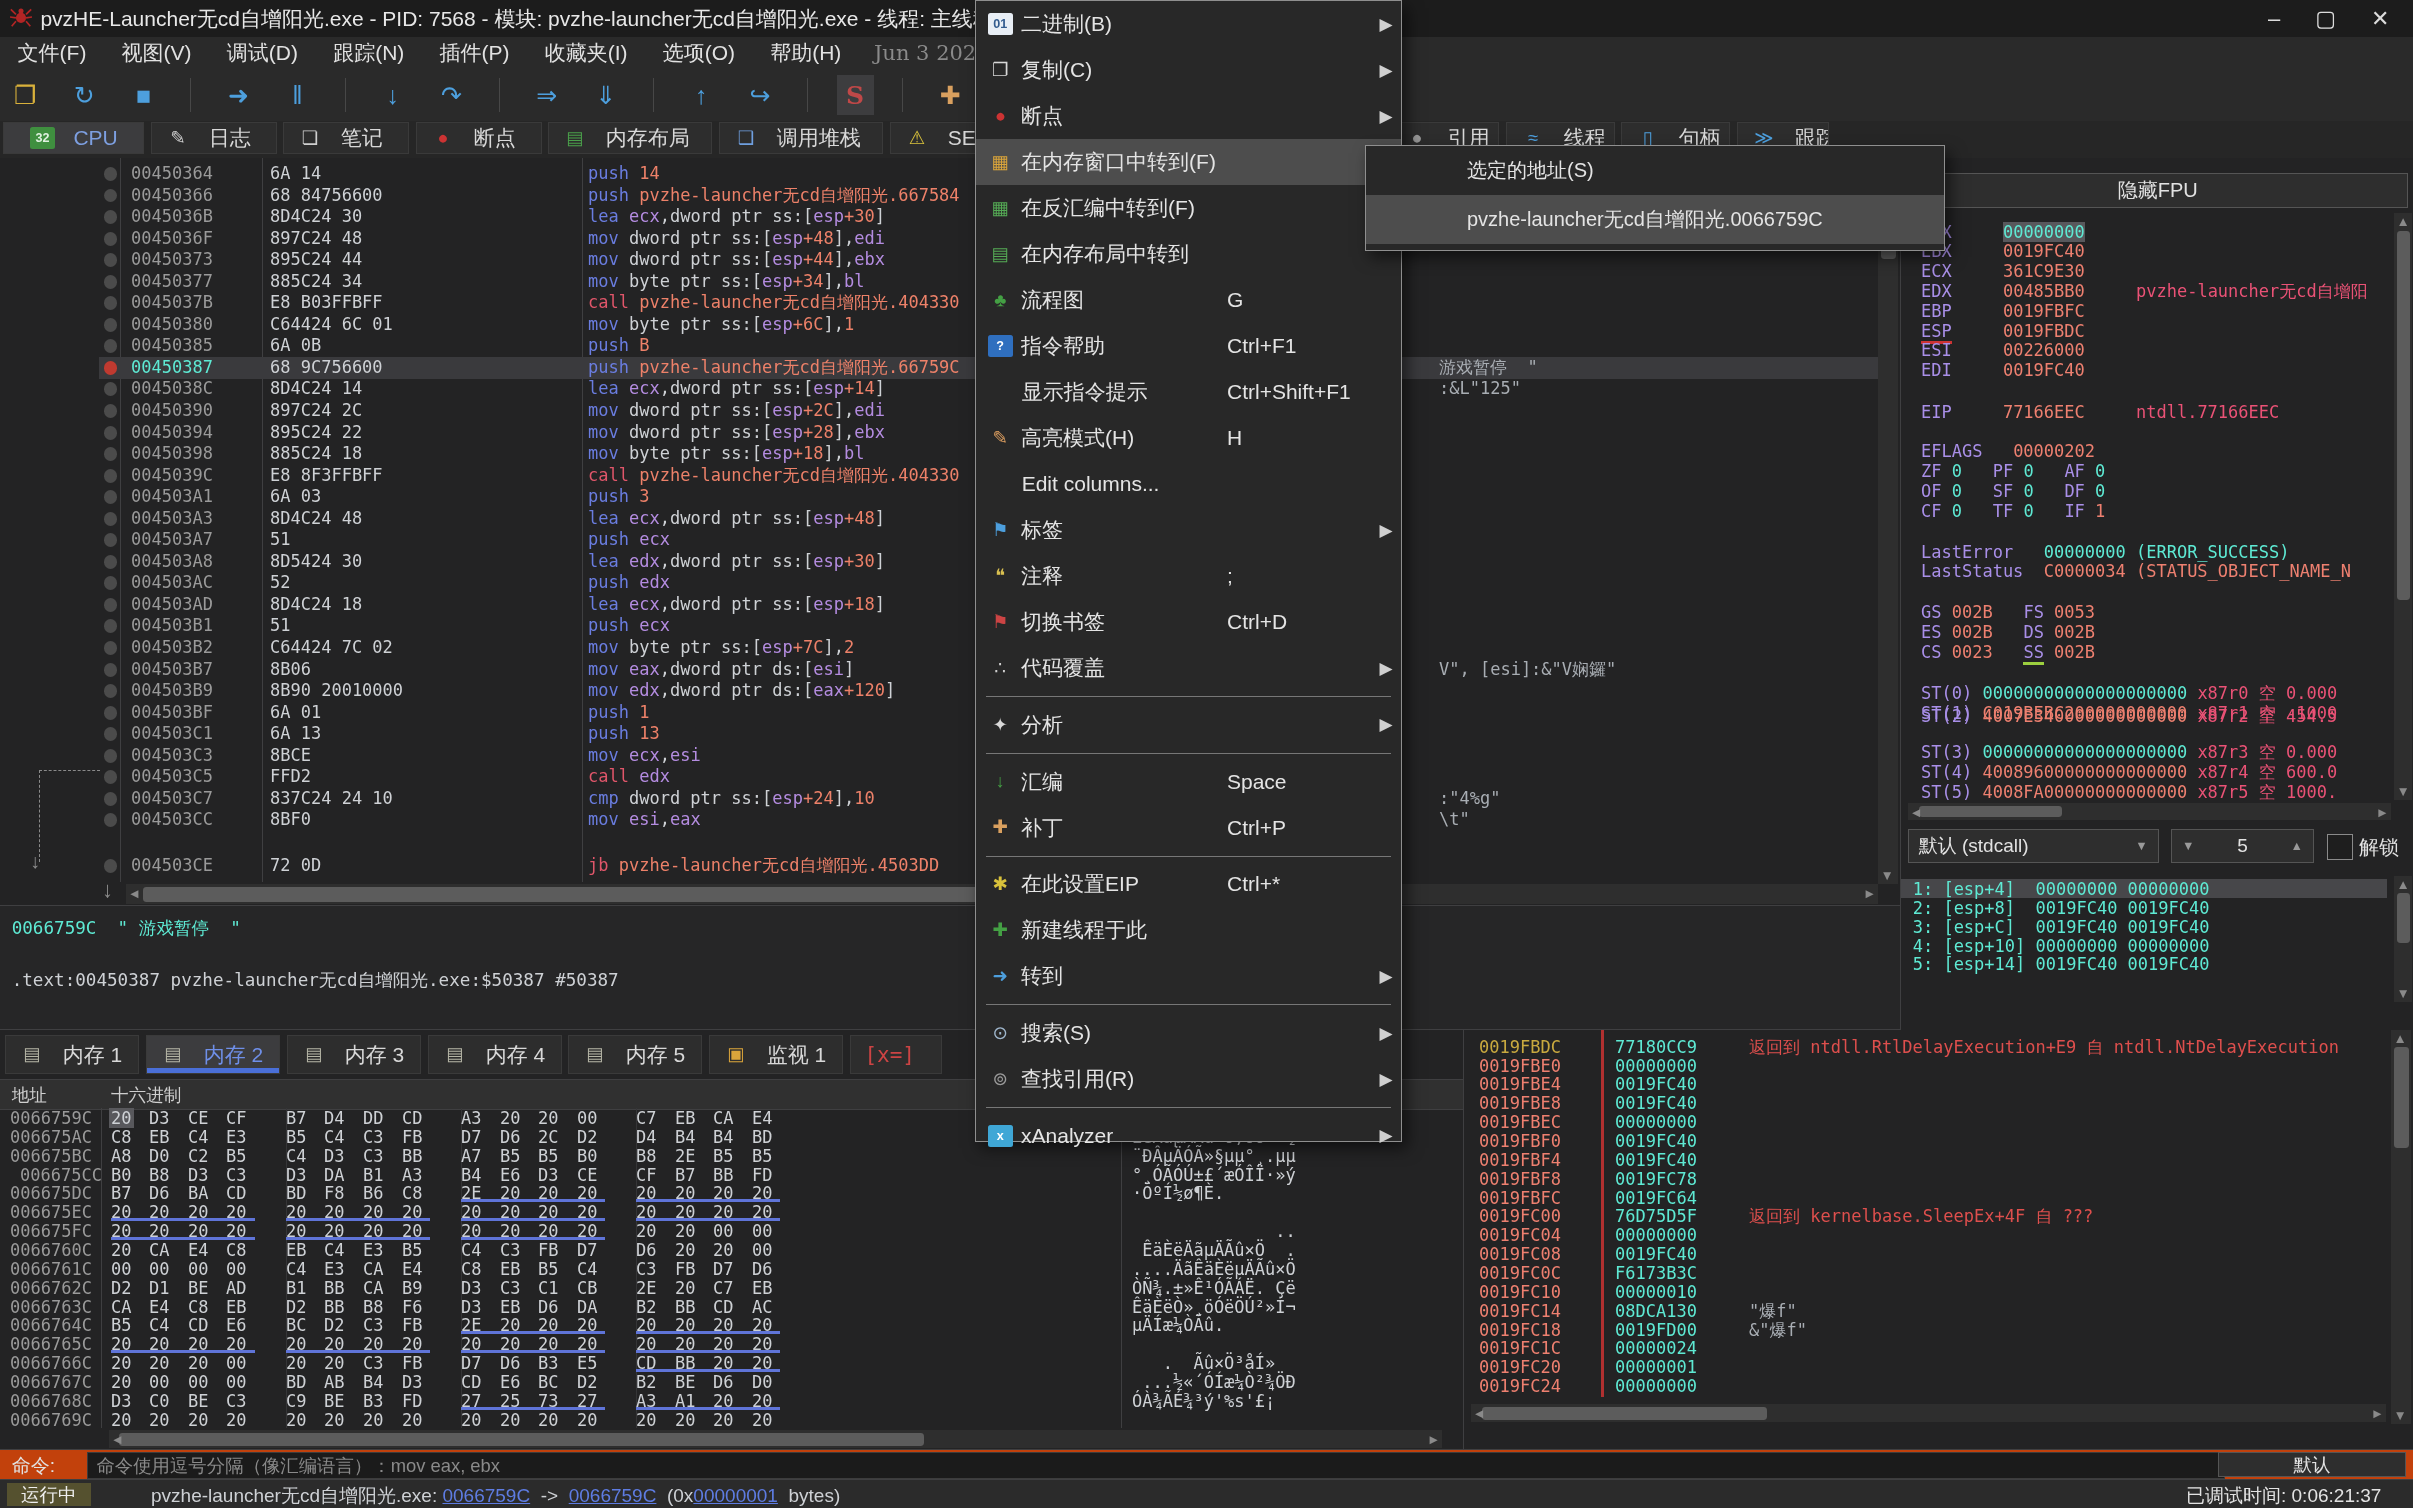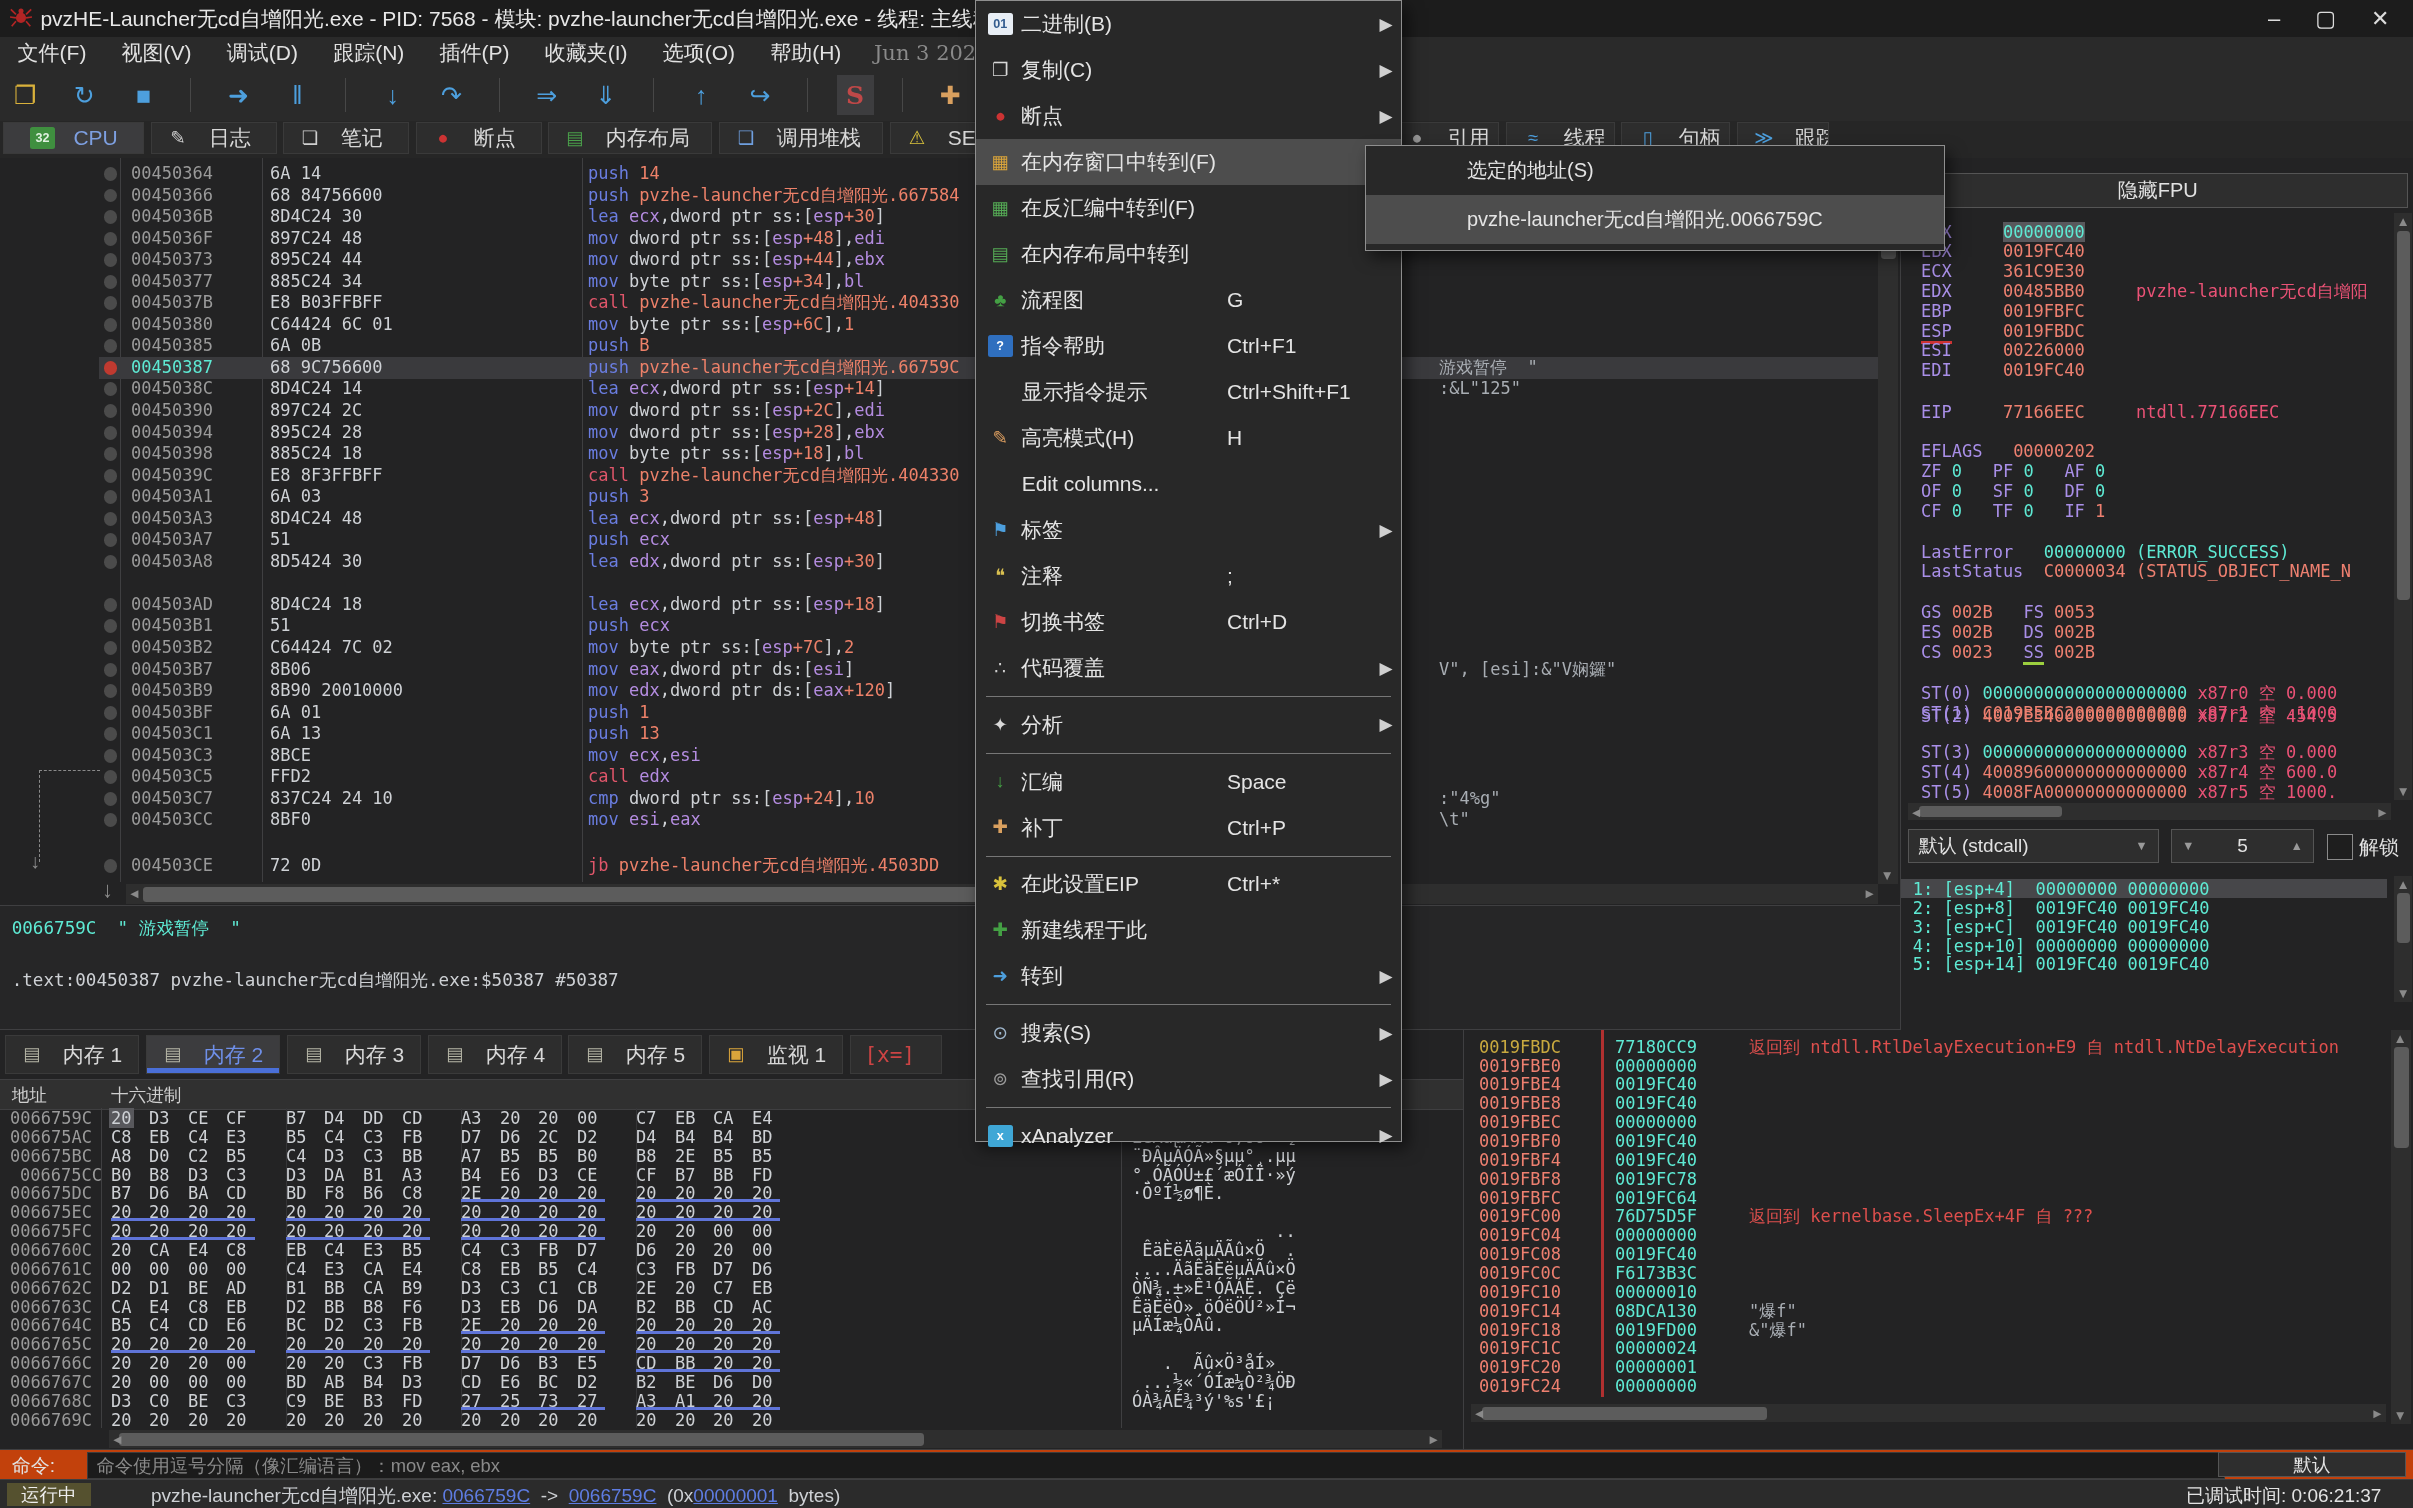--- a/index.html
+++ b/index.html
@@ -264,21 +264,21 @@
       </div>
       <div style="position: absolute; left: 0px; top: 242px; width: 1878px; height: 21.5px;">
         <div class="dot" style="left: 104px; top: 4.2px;"></div>
         <span class="ln g" style="left: 131px; top: 0px;">00450390</span>
         <span class="ln w" style="left: 270px; top: 0px;">897C24 2C</span>
         <span class="ln" style="left: 588px; top: 0px;"><span class="m">mov </span><span class="w">dword ptr ss:[</span><span class="r">esp</span><span class="n">+2C</span><span class="w">],</span><span class="r">edi</span></span>
       </div>
       <div style="position: absolute; left: 0px; top: 264px; width: 1878px; height: 21.5px;">
         <div class="dot" style="left: 104px; top: 4.2px;"></div>
         <span class="ln g" style="left: 131px; top: 0px;">00450394</span>
-        <span class="ln w" style="left: 270px; top: 0px;">895C24 28</span>
+        <span class="ln w" style="left: 270px; top: 0px;">895C24 22</span>
         <span class="ln" style="left: 588px; top: 0px;"><span class="m">mov </span><span class="w">dword ptr ss:[</span><span class="r">esp</span><span class="n">+28</span><span class="w">],</span><span class="r">ebx</span></span>
       </div>
       <div style="position: absolute; left: 0px; top: 285px; width: 1878px; height: 21.5px;">
         <div class="dot" style="left: 104px; top: 4.2px;"></div>
         <span class="ln g" style="left: 131px; top: 0px;">00450398</span>
         <span class="ln w" style="left: 270px; top: 0px;">885C24 18</span>
         <span class="ln" style="left: 588px; top: 0px;"><span class="m">mov </span><span class="w">byte ptr ss:[</span><span class="r">esp</span><span class="n">+18</span><span class="w">],</span><span class="r">bl</span></span>
       </div>
       <div style="position: absolute; left: 0px; top: 307px; width: 1878px; height: 21.5px;">
         <div class="dot" style="left: 104px; top: 4.2px;"></div>
@@ -302,20 +302,26 @@
         <div class="dot" style="left: 104px; top: 4.2px;"></div>
         <span class="ln g" style="left: 131px; top: 0px;">004503A7</span>
         <span class="ln w" style="left: 270px; top: 0px;">51</span>
         <span class="ln" style="left: 588px; top: 0px;"><span class="m">push </span><span class="r">ecx</span></span>
       </div>
       <div style="position: absolute; left: 0px; top: 393px; width: 1878px; height: 21.5px;">
         <div class="dot" style="left: 104px; top: 4.2px;"></div>
         <span class="ln g" style="left: 131px; top: 0px;">004503A8</span>
         <span class="ln w" style="left: 270px; top: 0px;">8D5424 30</span>
         <span class="ln" style="left: 588px; top: 0px;"><span class="m">lea </span><span class="r">edx</span><span class="w">,dword ptr ss:[</span><span class="r">esp</span><span class="n">+30</span><span class="w">]</span></span>
+      </div>
+      <div style="position: absolute; left: 0px; top: 414px; width: 1878px; height: 21.5px;">
+        <div class="dot" style="left: 104px; top: 4.2px;"></div>
+        <span class="ln g" style="left: 131px; top: 0px;">004503AC</span>
+        <span class="ln w" style="left: 270px; top: 0px;">52</span>
+        <span class="ln" style="left: 588px; top: 0px;"><span class="m">push </span><span class="r">edx</span></span>
       </div>
       <div style="position: absolute; left: 0px; top: 436px; width: 1878px; height: 21.5px;">
         <div class="dot" style="left: 104px; top: 4.2px;"></div>
         <span class="ln g" style="left: 131px; top: 0px;">004503AD</span>
         <span class="ln w" style="left: 270px; top: 0px;">8D4C24 18</span>
         <span class="ln" style="left: 588px; top: 0px;"><span class="m">lea </span><span class="r">ecx</span><span class="w">,dword ptr ss:[</span><span class="r">esp</span><span class="n">+18</span><span class="w">]</span></span>
       </div>
       <div style="position: absolute; left: 0px; top: 457px; width: 1878px; height: 21.5px;">
         <div class="dot" style="left: 104px; top: 4.2px;"></div>
         <span class="ln g" style="left: 131px; top: 0px;">004503B1</span>

